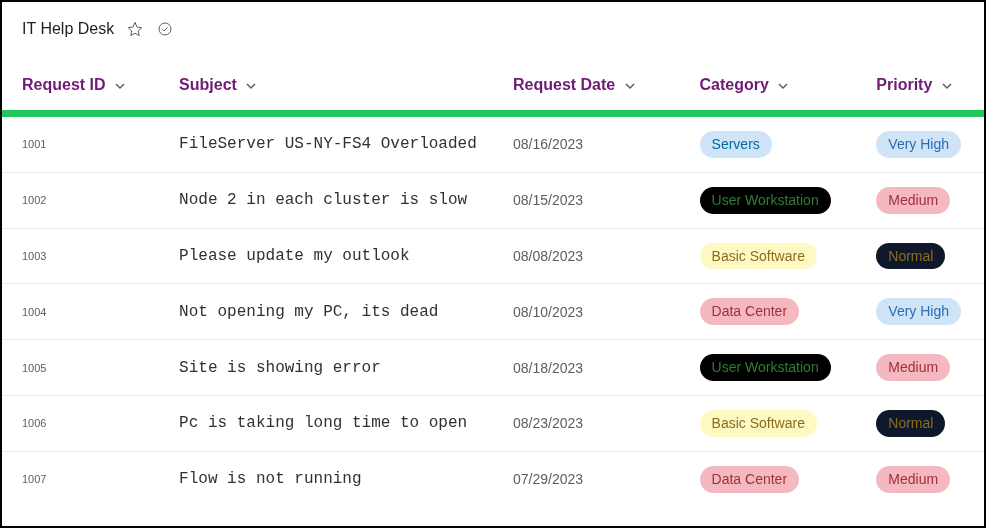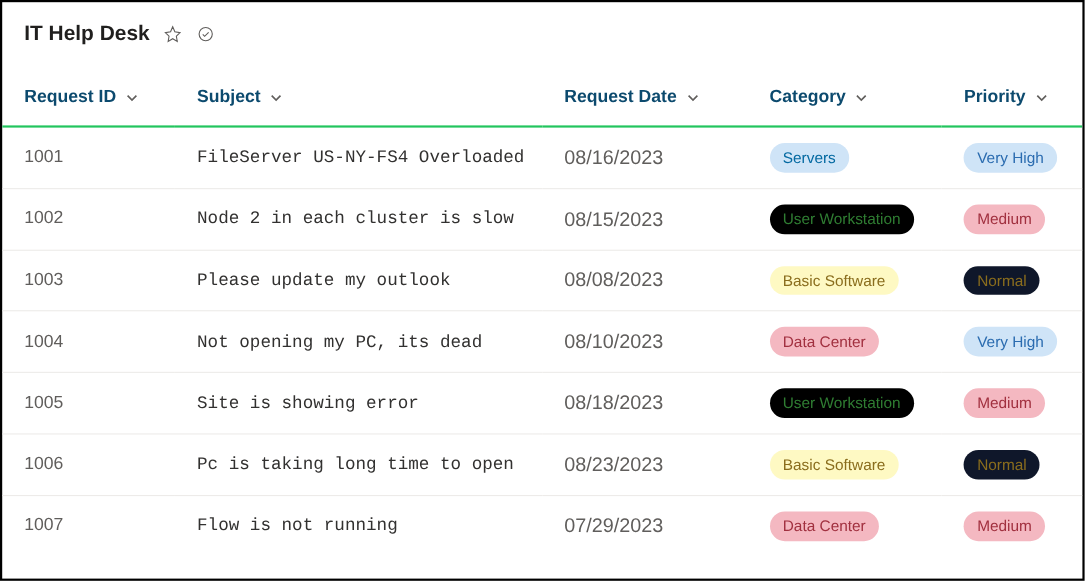--- a/index.html
+++ b/index.html
@@ -13,22 +13,22 @@
     padding: 18px 0 0 0;
     overflow: hidden;
   }
   .header {
     display: flex;
     align-items: center;
     gap: 12px;
     padding: 0 20px 28px 20px;
   }
   .page-title {
-    font-size: 19px;
-    font-weight: 700;
+    font-size: 16px;
+    font-weight: 400;
     color: #201f1e;
   }
   .icon-btn {
     width: 18px;
     height: 18px;
     display: inline-flex;
     align-items: center;
     justify-content: center;
     color: #605e5c;
     cursor: pointer;
@@ -36,46 +36,46 @@
   .icon-btn svg { width: 16px; height: 16px; }
   table {
     width: 100%;
     border-collapse: collapse;
     table-layout: fixed;
   }
   thead th {
     text-align: left;
     font-size: 16px;
     font-weight: 600;
-    color: #0c4a6e;
+    color: #701a75;
     padding: 10px 8px 16px 20px;
-    border-bottom: 2px solid #22c55e;
+    border-bottom: 7px solid #22c55e;
     white-space: nowrap;
   }
   .col-id { width: 16%; }
   .col-subject { width: 34%; }
   .col-date { width: 19%; }
   .col-category { width: 18%; }
   .col-priority { width: 13%; }
   .chev {
     display: inline-flex;
     vertical-align: middle;
     margin-left: 4px;
   }
   .chev svg { width: 12px; height: 12px; stroke: #605e5c; }
   tbody td {
     padding: 14px 8px 14px 20px;
     border-bottom: 1px solid #edebe9;
     vertical-align: middle;
     font-size: 15px;
   }
   tbody tr:last-child td { border-bottom: none; }
-  .cell-id { color: #605e5c; font-size: 16px; }
+  .cell-id { color: #605e5c; font-size: 11px; }
   .cell-subject { color: #323130; font-size: 16px; font-family: Liberation Mono, monospace; }
-  .cell-date { color: #605e5c; font-size: 18px; }
+  .cell-date { color: #605e5c; font-size: 14px; }
   .pill {
     display: inline-block;
     padding: 5px 12px;
     border-radius: 14px;
     font-size: 14px;
     line-height: 1.2;
   }
   
   .cat-servers { background: #cfe4f7; color: #0369a1; }
   .cat-userws { background: #000000; color: #2f7d32; }

